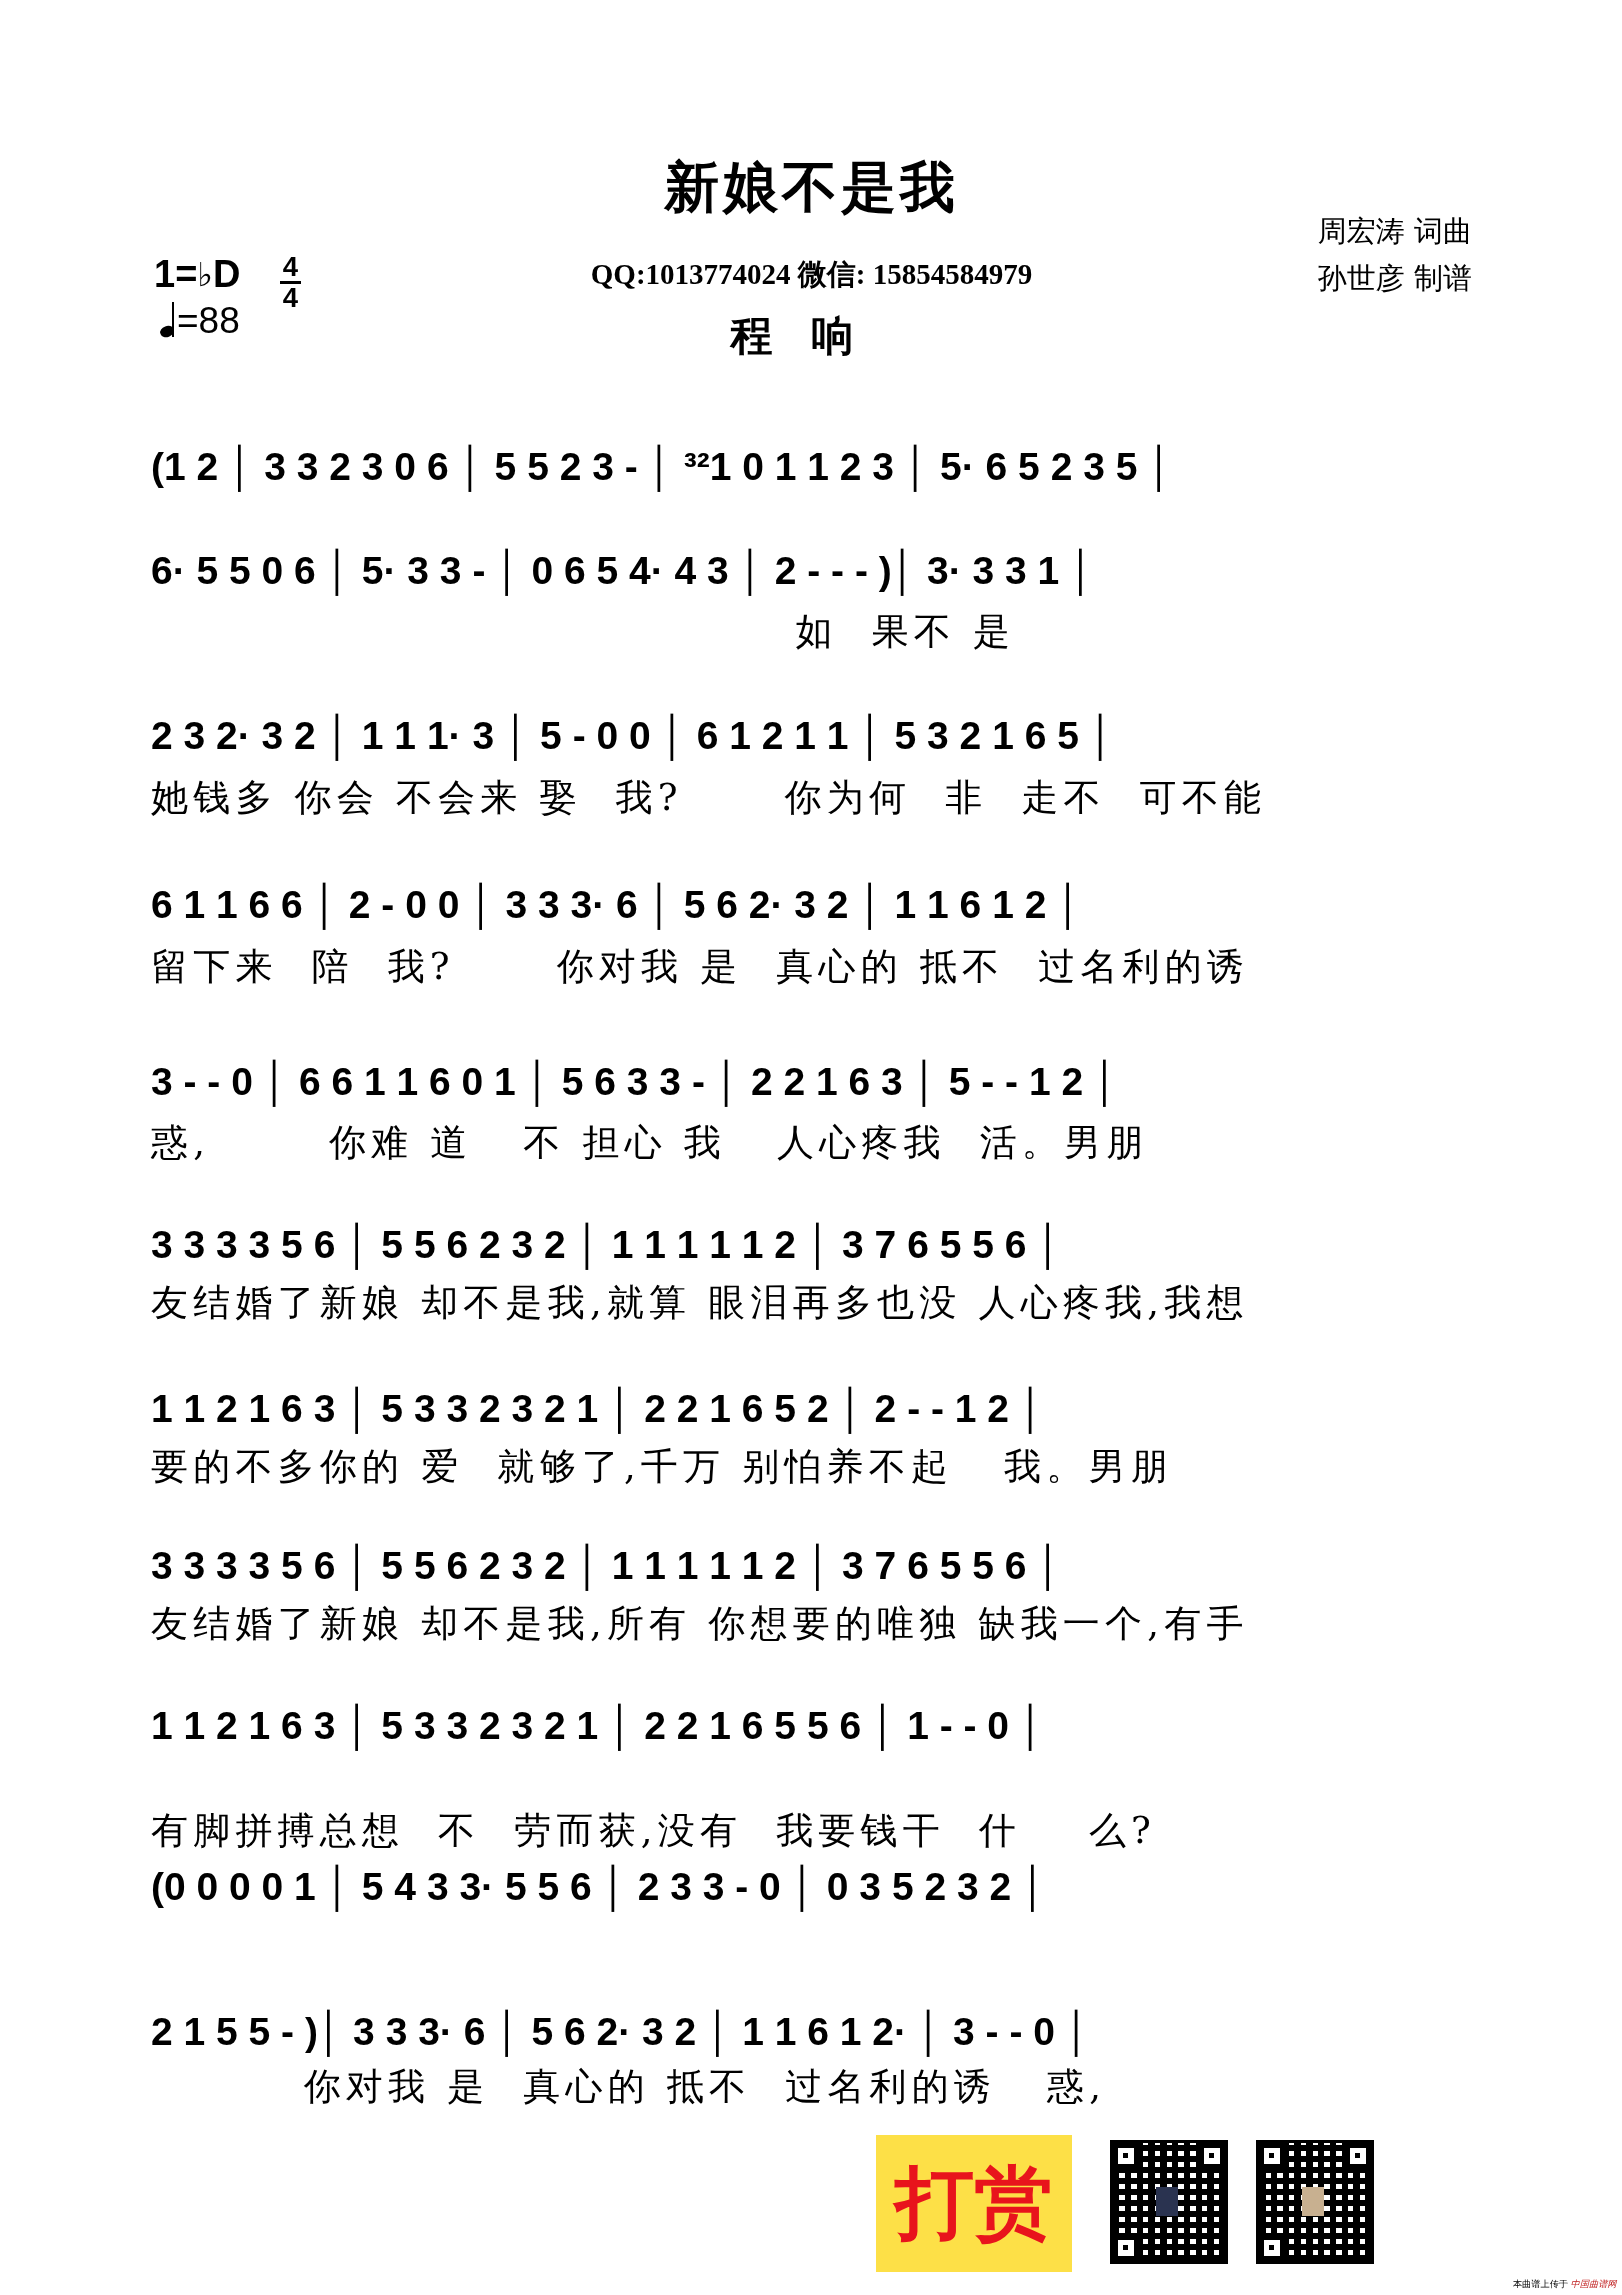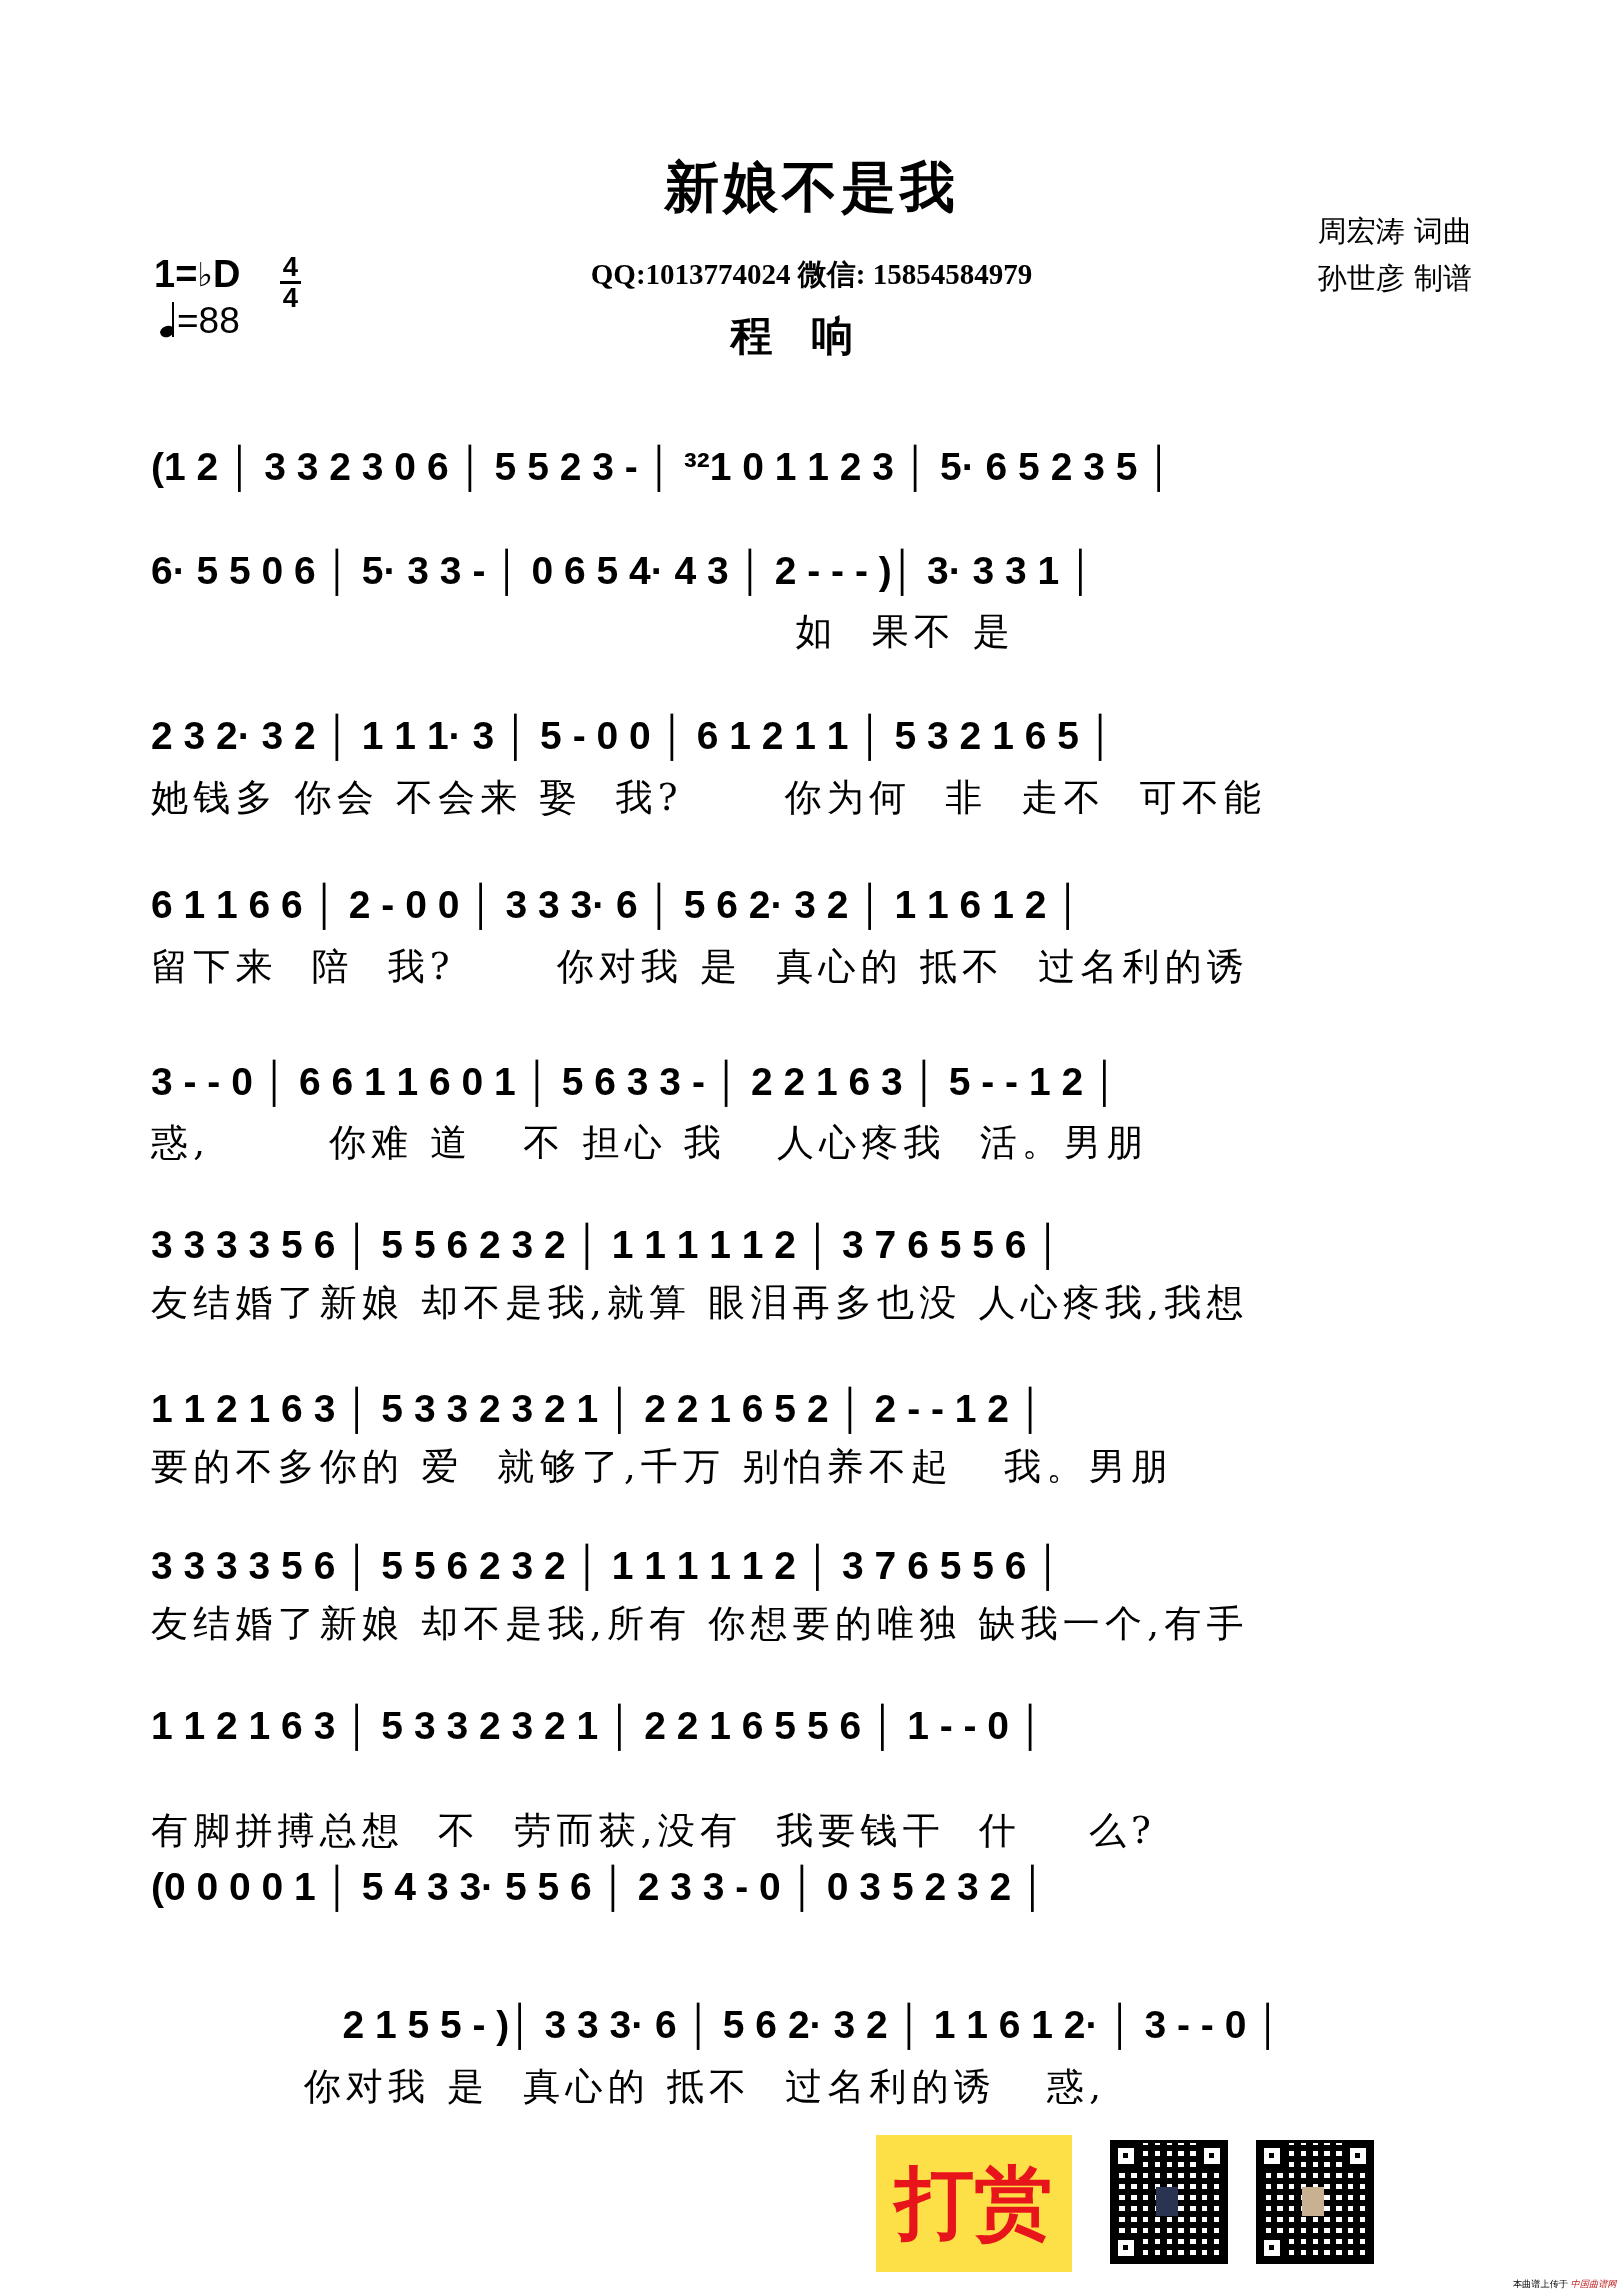--- a/index.html
+++ b/index.html
@@ -95,21 +95,21 @@
   <div class="lyrics" style="top:81px;">友结婚了新娘 却不是我,所有 你想要的唯独 缺我一个,有手</div>
 </div>
 <div class="line" style="top:1678px;">
   <div class="notes" style="top:26px;">1  1 2 1  6 3 │ 5 3 3 2 3  2 1 │ 2  2 1 6 5 5 6 │ 1 - - 0 │</div>
   <div class="lyrics" style="top:96px;margin-top:32px;">有脚拼搏总想  不  劳而获,没有  我要钱干  什    么?</div>
 </div>
 <div class="line" style="top:1839px;">
   <div class="notes" style="top:26px;">(0  0  0  0 1 │ 5  4 3 3· 5 5 6 │ 2 3 3 - 0 │ 0 3 5 2  3 2 │</div>
 </div>
 <div class="line" style="top:1970px;">
-  <div class="notes" style="top:33px;text-align:center;">2  1 5 5 - )│ 3  3 3·  6 │ 5  6 2·  3 2 │ 1  1 6 1 2· │ 3 - - 0 │</div>
+  <div class="notes" style="top:40px;">2  1 5 5 - )│ 3  3 3·  6 │ 5  6 2·  3 2 │ 1  1 6 1 2· │ 3 - - 0 │</div>
   <div class="lyrics" style="top:92px;">         你对我 是  真心的 抵不  过名利的诱   惑,</div>
 </div>
 
 <div class="abs reward">打赏</div>
 <div class="abs qr" style="left:1110px;">
   <div class="finder" style="left:0;top:0;"></div>
   <div class="finder" style="right:0;top:0;"></div>
   <div class="finder" style="left:0;bottom:0;"></div>
   <div class="logo"></div>
 </div>

